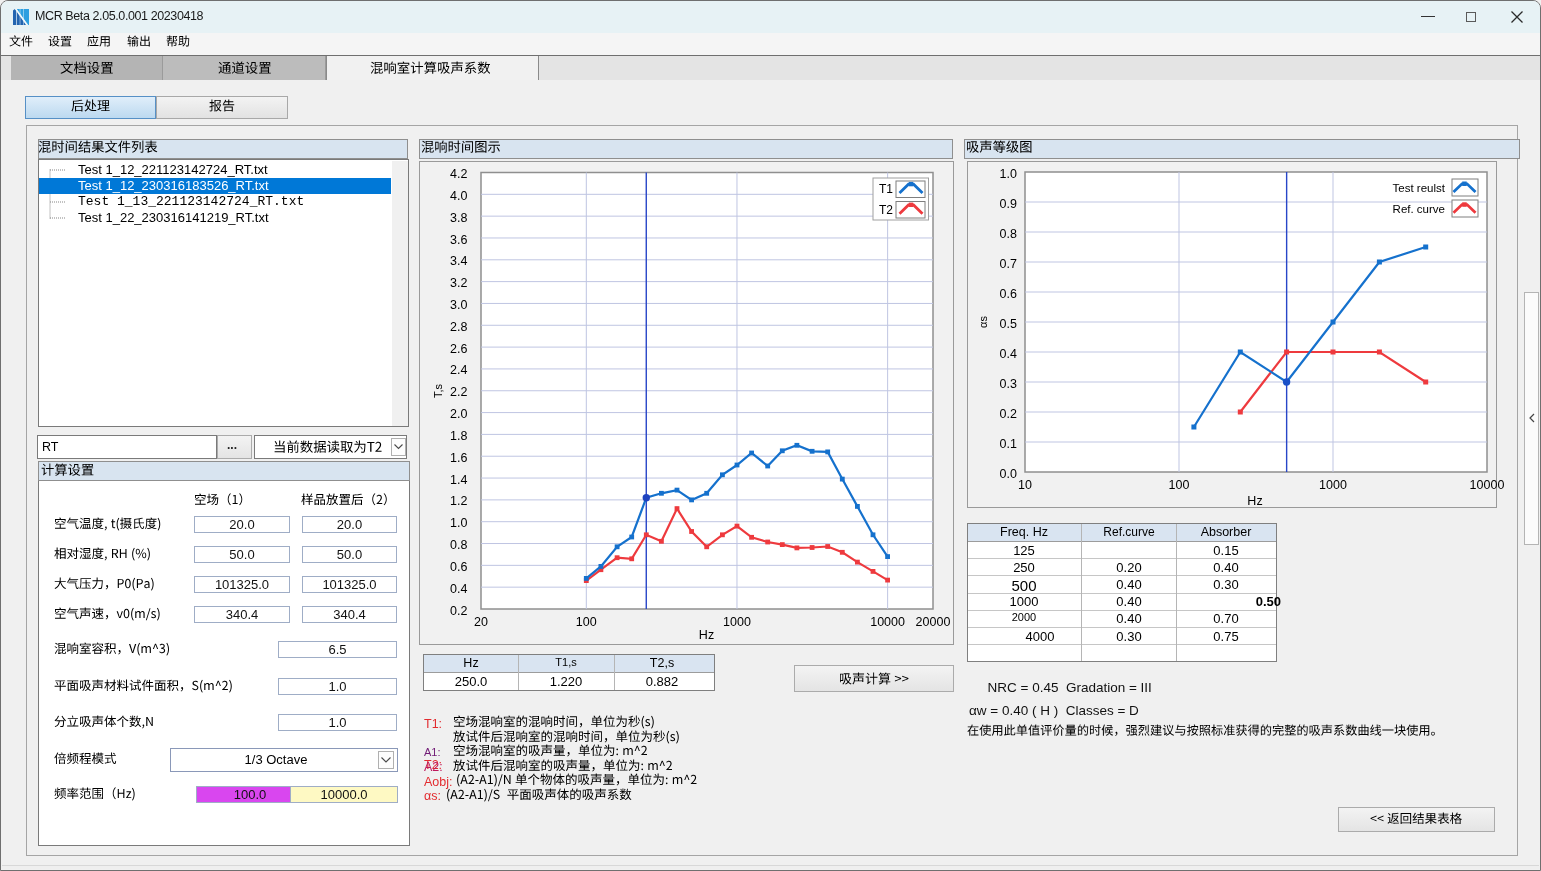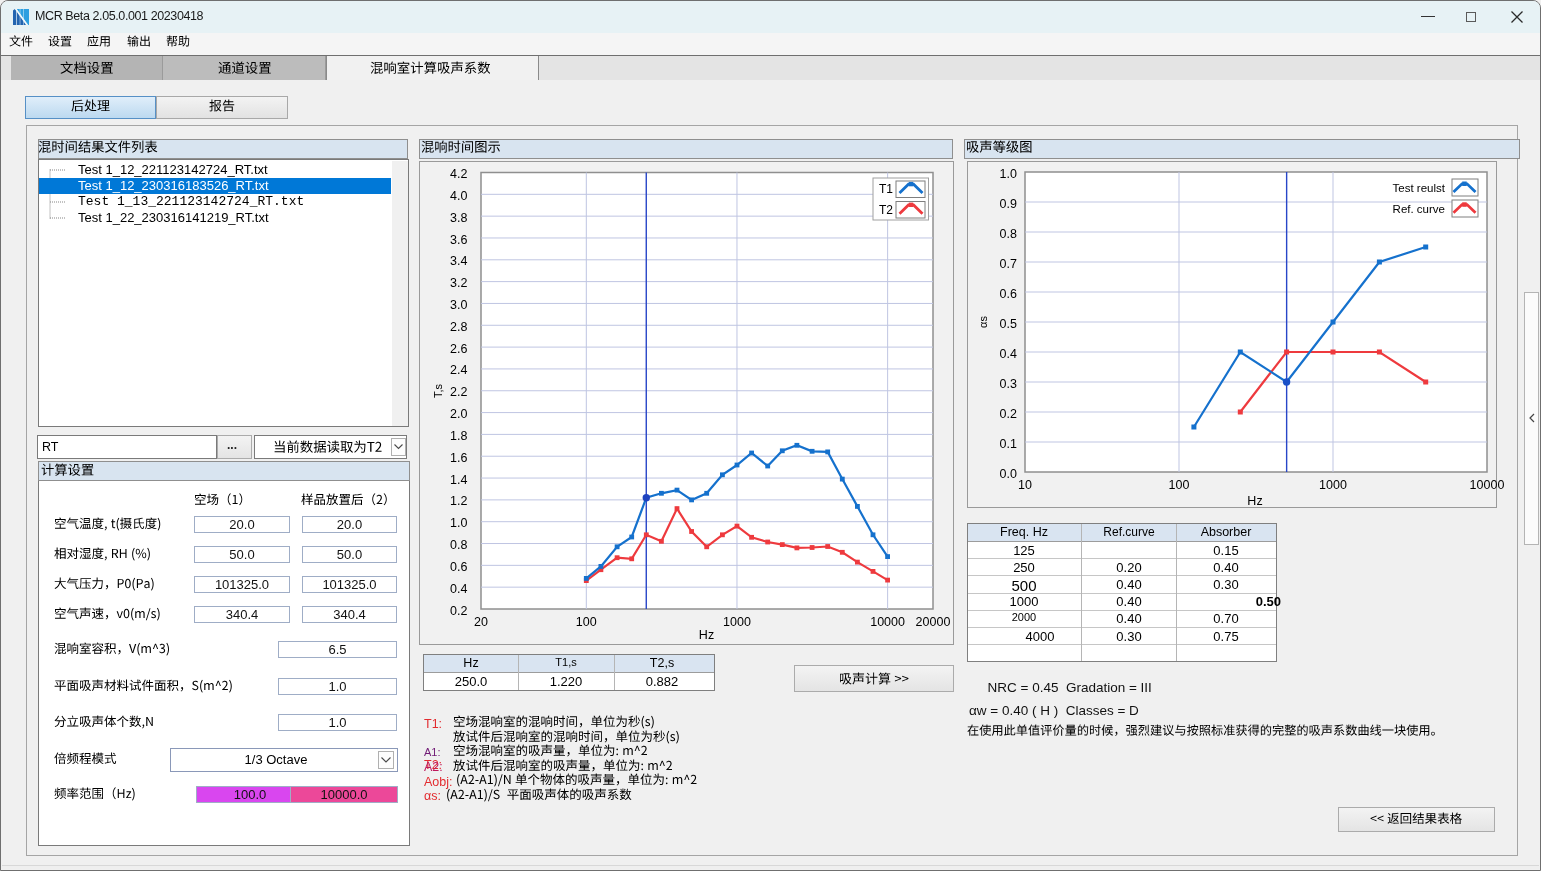--- a/index.html
+++ b/index.html
@@ -324,21 +324,21 @@
         <use href="#g97" x="100"></use>
         <use href="#g98" x="200"></use>
         <use href="#g99" x="300"></use>
         <use href="#g43" x="400"></use>
         <use href="#g62" x="500"></use>
         <use href="#g100" x="573"></use>
         <use href="#g57" x="620"></use>
       </g>
     </svg>
     <div style="border:1px solid #9fadc6;background:#d946ef;position:absolute;box-sizing:border-box;font-size:13px;text-align:center;line-height:15.5px;color:#111;left:169px;top:784.5px;width:108px;height:17px;margin-left:26px;">100.0</div>
-    <div style="border:1px solid #9fadc6;background:#ec4899;position:absolute;box-sizing:border-box;font-size:13px;text-align:center;line-height:15.5px;color:#111;left:289px;top:784.5px;width:108px;height:17px;">10000.0</div>
+    <div style="border:1px solid #9fadc6;background:#fef9c3;position:absolute;box-sizing:border-box;font-size:13px;text-align:center;line-height:15.5px;color:#111;left:289px;top:784.5px;width:108px;height:17px;">10000.0</div>
     <div class="hdrbar" style="left:418px;top:137.5px;width:534px;height:20.5px;box-sizing:border-box;"></div>
     <svg style="position:absolute;overflow:visible;left:420.3px;top:139.4px;" width="80" height="17">
       <g fill="#000000" transform="translate(0,11.70) scale(0.13300)">
         <use href="#g13"></use>
         <use href="#g14" x="100"></use>
         <use href="#g27" x="200"></use>
         <use href="#g28" x="300"></use>
         <use href="#g101" x="400"></use>
         <use href="#g102" x="500"></use>
       </g>

